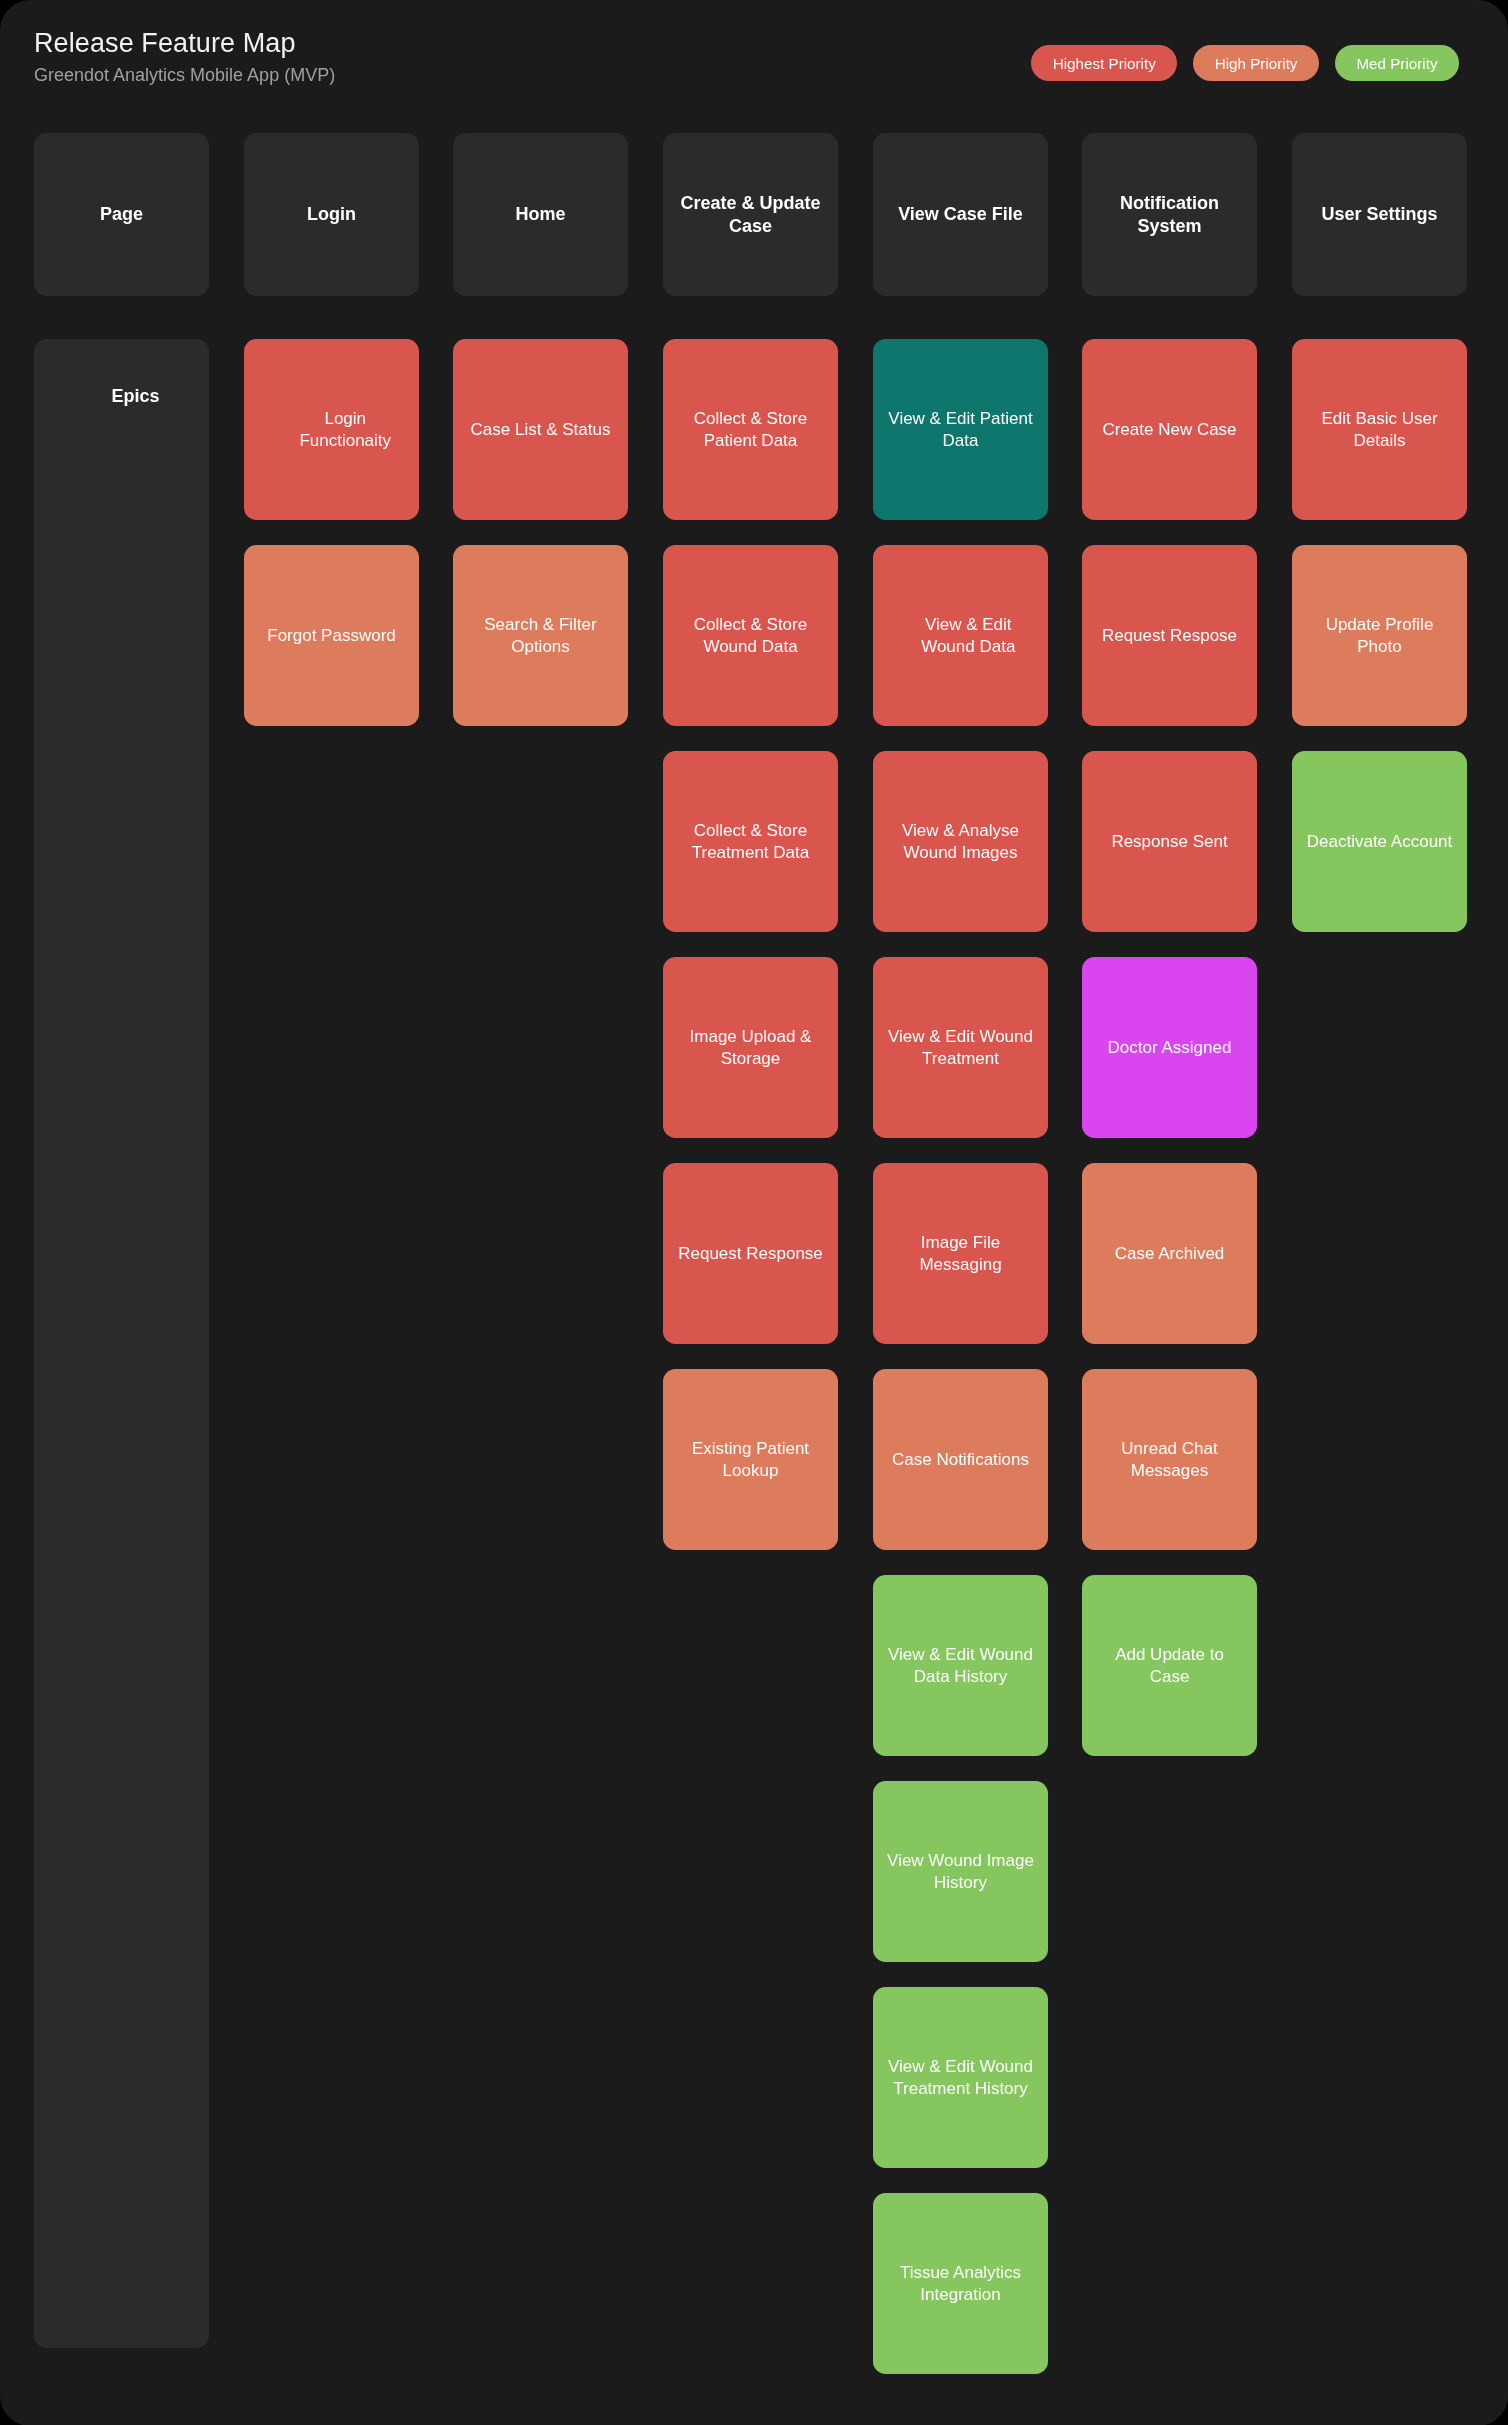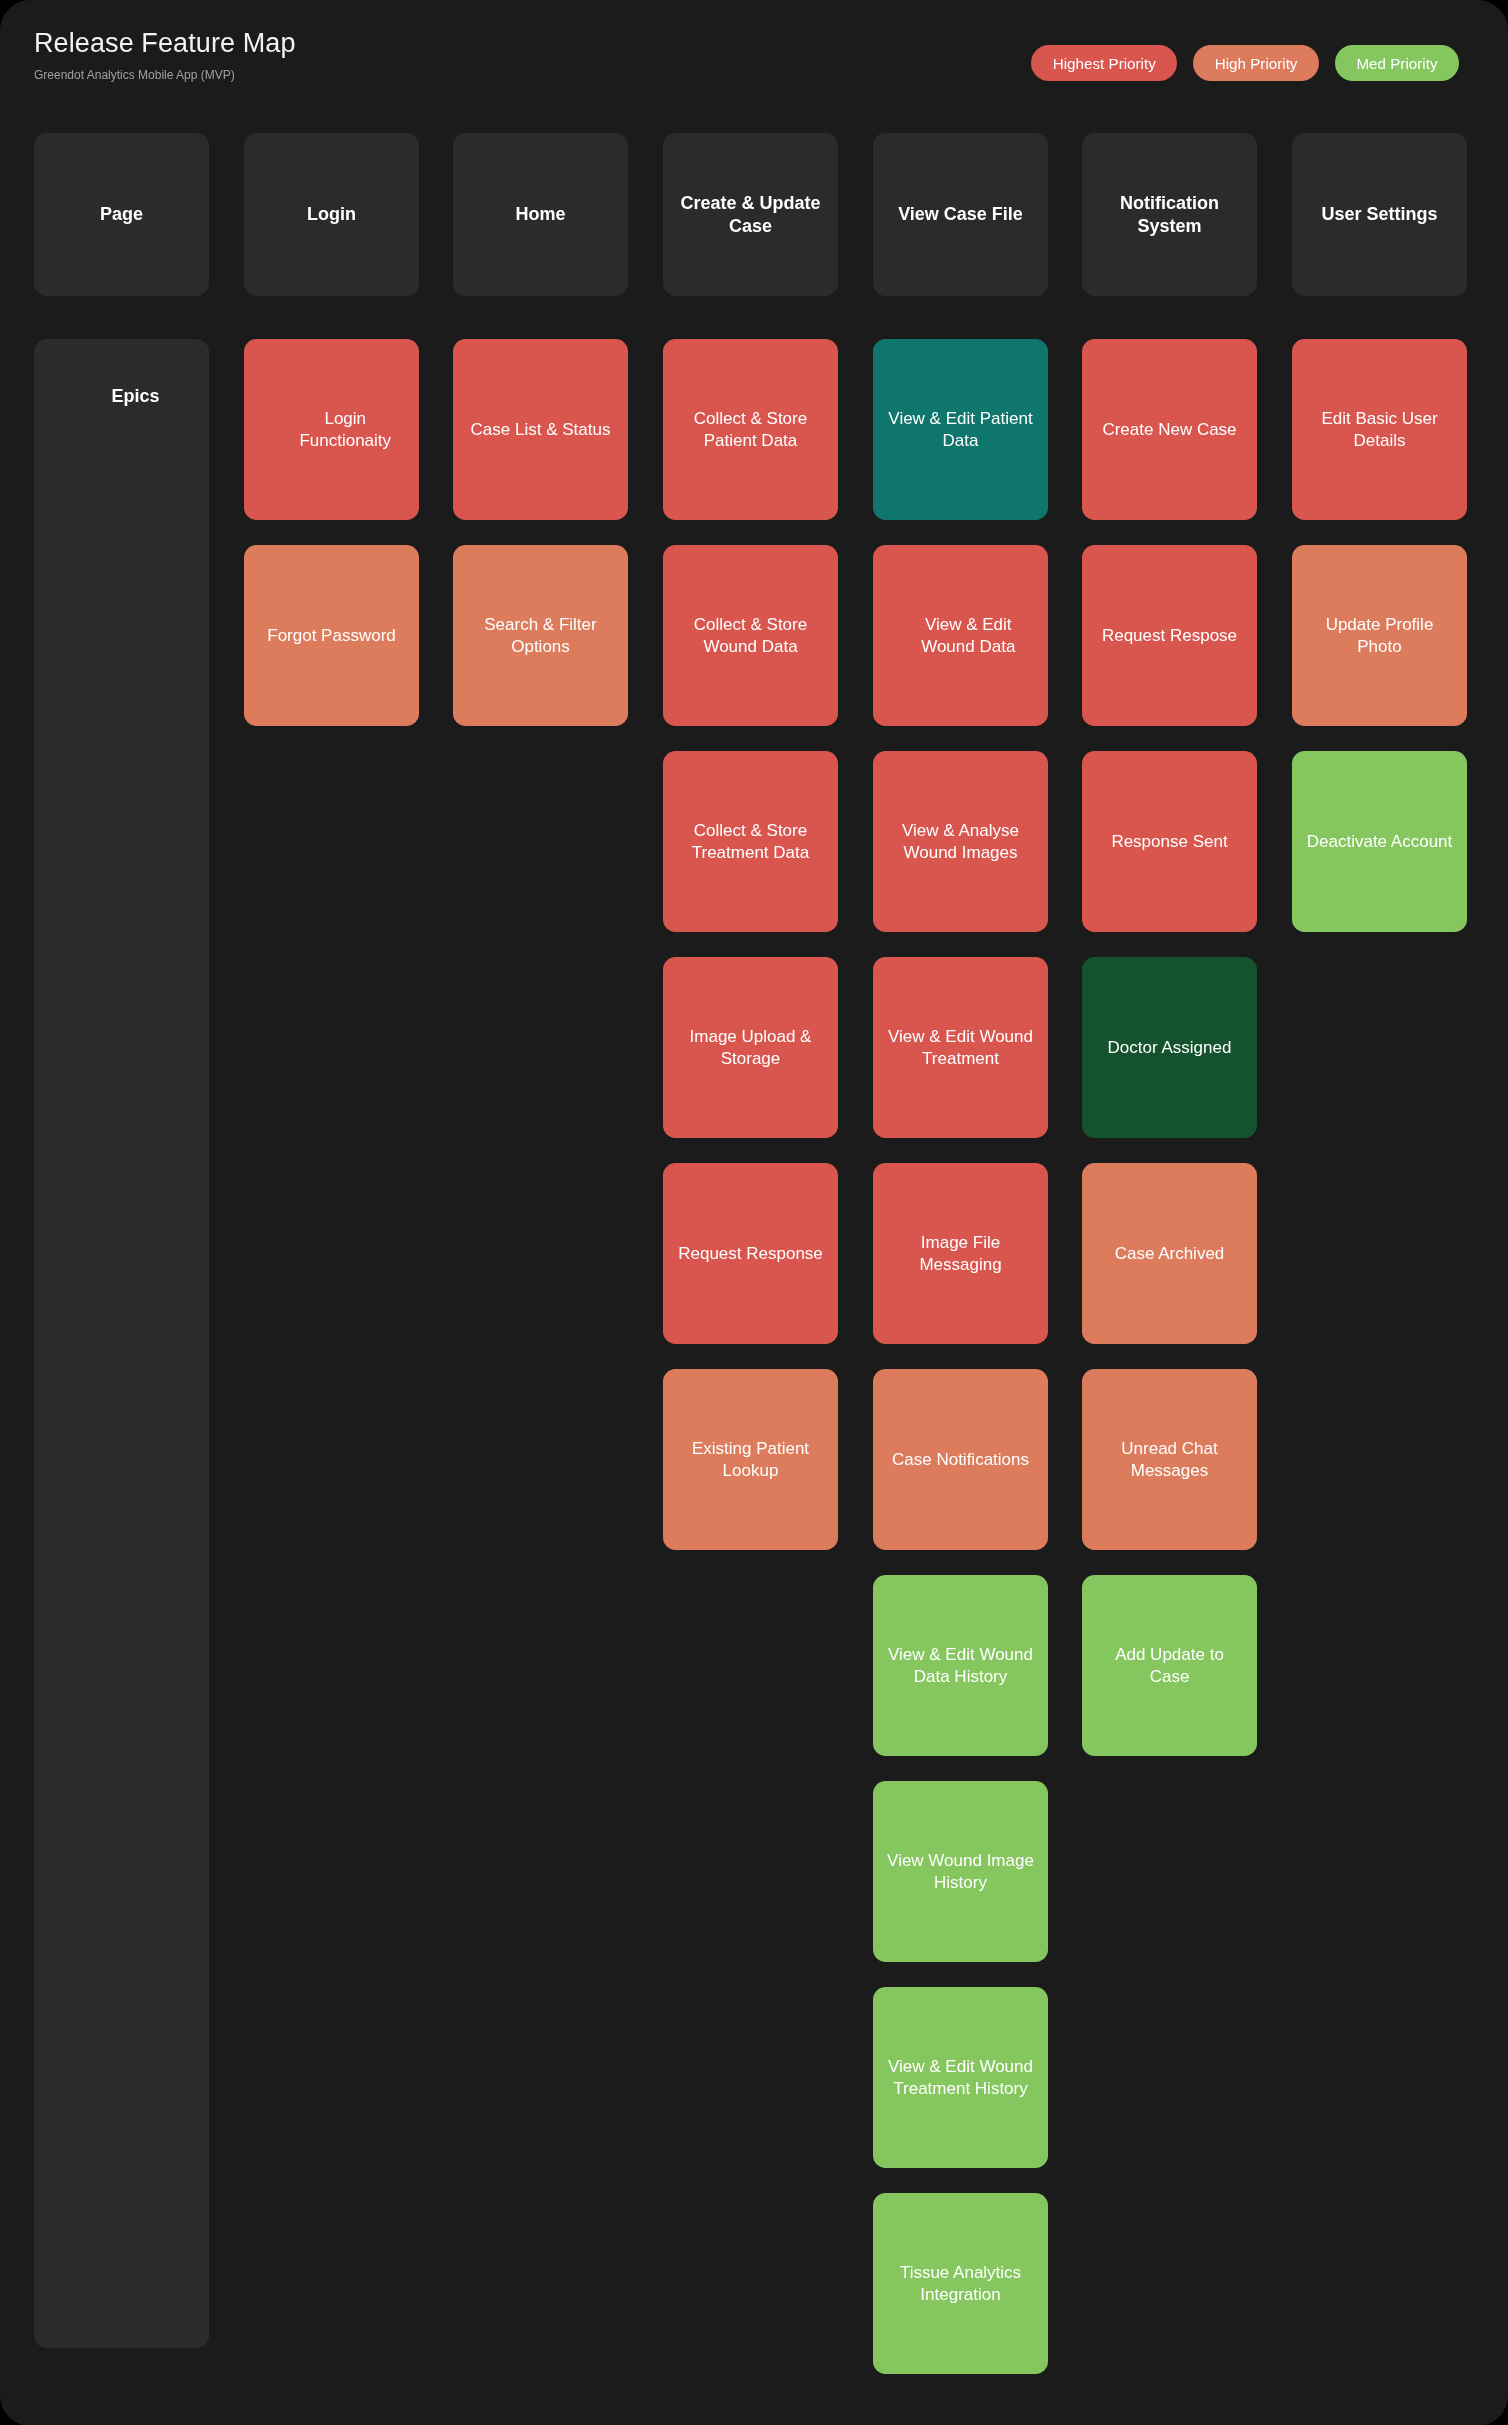--- a/index.html
+++ b/index.html
@@ -31,21 +31,21 @@
   }
   .title-block { position: absolute; left: 0; top: 0; }
   .title {
     font-size: 27px;
     color: #f2f2f2;
     font-weight: 400;
     letter-spacing: 0.1px;
     line-height: 29px;
   }
   .subtitle {
-    font-size: 12px;
+    font-size: 18px;
     color: #a0a0a0;
     font-weight: 400;
     line-height: 27px;
     margin-top: 3.6px;
   }
 
   .legend {
     position: absolute;
     right: 15px;
     top: 16px;
@@ -194,21 +194,21 @@
           <div class="feature-card" style="background: rgb(133, 199, 94);">View &amp; Edit Wound Treatment History</div>
           <div class="feature-card" style="background: rgb(133, 199, 94);">Tissue Analytics Integration</div>
         </div>
       </div>
       <div class="col" style="left: 1048px;">
         <div class="hdr-card">Notification System</div>
         <div class="stack">
           <div class="feature-card" style="background: rgb(217, 86, 79);">Create New Case</div>
           <div class="feature-card" style="background: rgb(217, 86, 79);">Request Respose</div>
           <div class="feature-card" style="background: rgb(217, 86, 79);">Response Sent</div>
-          <div class="feature-card" style="background: #14532d;">Doctor Assigned</div>
+          <div class="feature-card" style="background: #d946ef;">Doctor Assigned</div>
           <div class="feature-card" style="background: rgb(221, 124, 92);">Case Archived</div>
           <div class="feature-card" style="background: rgb(221, 124, 92);">Unread Chat Messages</div>
           <div class="feature-card" style="background: rgb(133, 199, 94);">Add Update to Case</div>
         </div>
       </div>
       <div class="col" style="left: 1258px;">
         <div class="hdr-card">User Settings</div>
         <div class="stack">
           <div class="feature-card" style="background: rgb(217, 86, 79);">Edit Basic User Details</div>
           <div class="feature-card" style="background: rgb(221, 124, 92);">Update Profile Photo</div>

